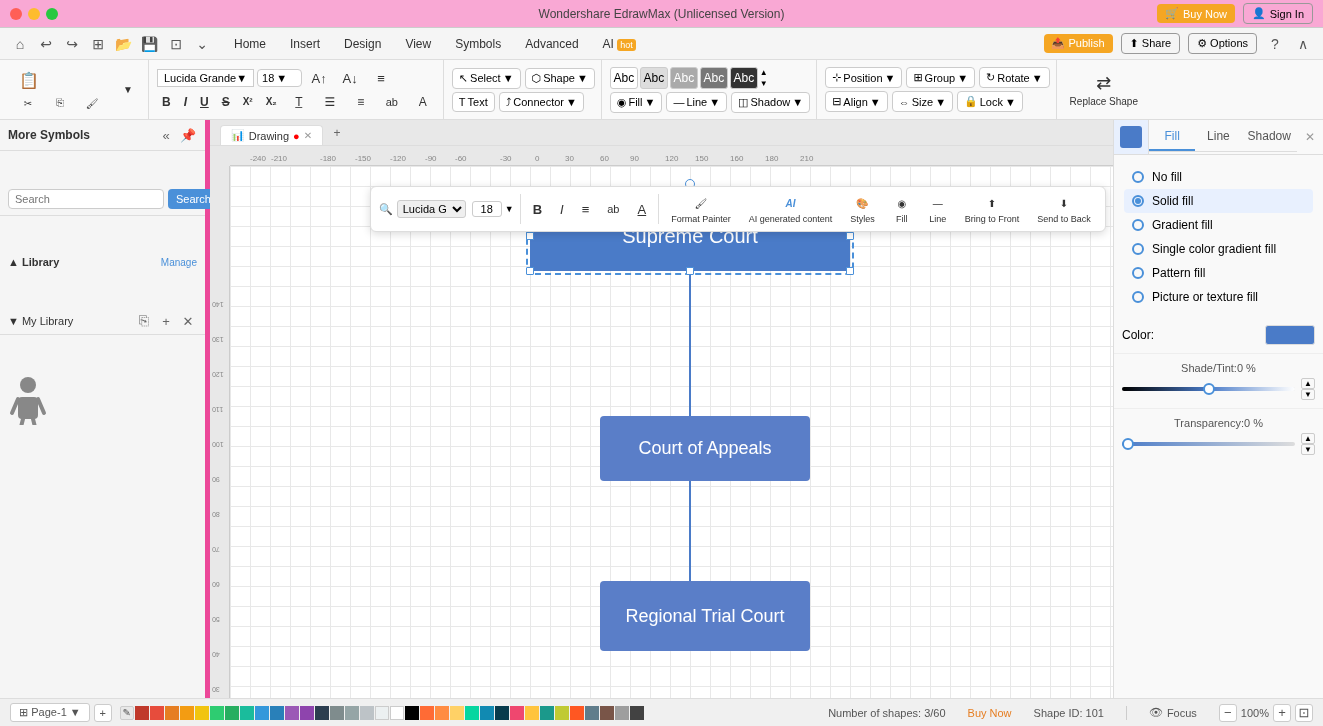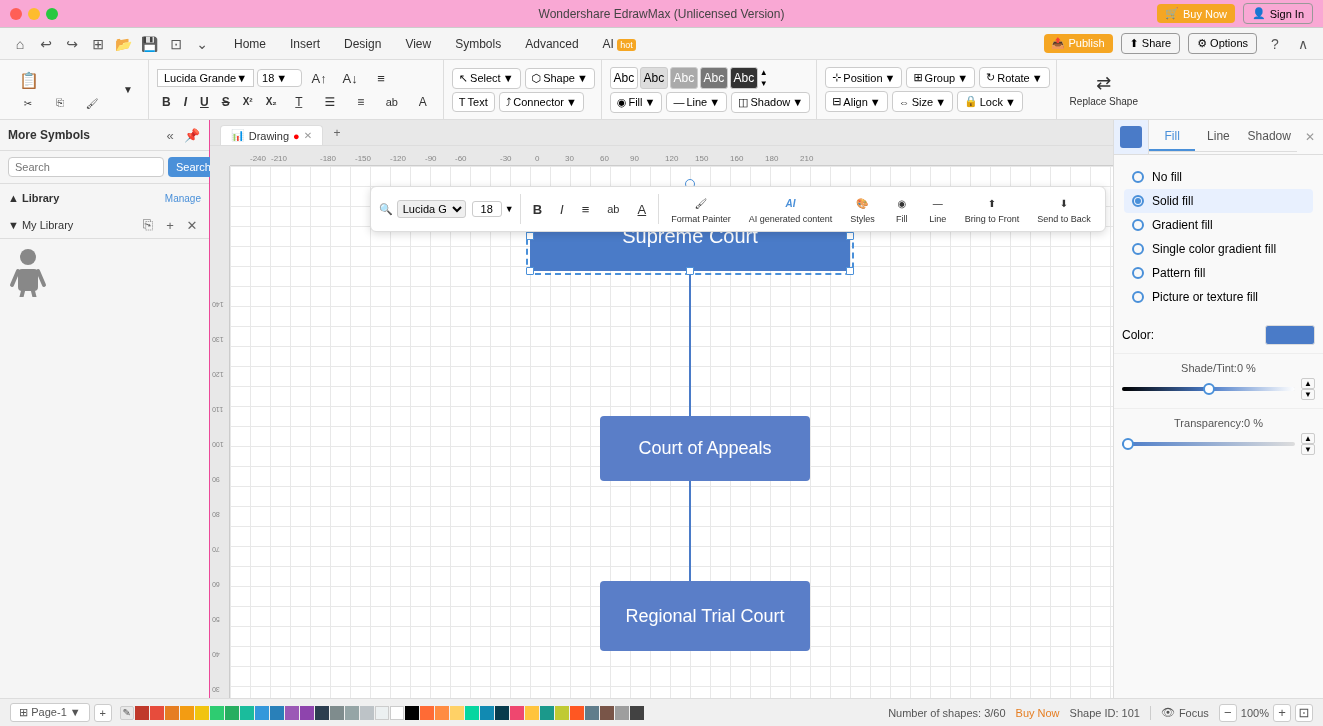--- a/index.html
+++ b/index.html
@@ -31,21 +31,21 @@
     .font-selector { display: flex; align-items: center; gap: 0; background: white; border: 1px solid #ccc; border-radius: 0; padding: 2px 6px; font-size: 11px; cursor: pointer; justify-content: space-between; }
     .font-size-selector { display: flex; align-items: center; gap: 2px; background: white; border: 1px solid #ccc; border-radius: 4px; padding: 2px 4px; font-size: 11px; cursor: pointer; width: 45px; }
     .format-btn { padding: 2px 5px; border-radius: 3px; cursor: pointer; font-size: 12px; font-weight: bold; color: #333; }
     .dropdown-btn { display: flex; align-items: center; gap: 2px; background: white; border: 1px solid #ccc; border-radius: 4px; padding: 3px 6px; cursor: pointer; font-size: 11px; }
     .shape-style-btn { width: 28px; height: 22px; border: 1px solid #ccc; border-radius: 3px; cursor: pointer; display: flex; align-items: center; justify-content: center; }
 
     
     #main { display: flex; height: calc(726px - 28px - 32px - 60px - 28px); }
 
     
-    #left-sidebar { width: 210px; background: #f5f5f5; border-right: 1px solid #ec4899; display: flex; flex-direction: column; }
+    #left-sidebar { width: 210px; background: #f5f5f5; border-right: 5px solid #ec4899; display: flex; flex-direction: column; gap: 32px; }
     .sidebar-header { display: flex; align-items: center; justify-content: space-between; padding: 6px 8px; border-bottom: 1px solid #ddd; }
     .sidebar-title { font-size: 12px; font-weight: 600; color: #333; }
     .sidebar-icons { display: flex; gap: 4px; }
     .sidebar-icon { width: 18px; height: 18px; display: flex; align-items: center; justify-content: center; cursor: pointer; color: #666; font-size: 13px; }
     .search-bar { display: flex; gap: 4px; padding: 6px 8px; border-bottom: 1px solid #ddd; }
     .search-input { flex: 1; border: 1px solid #ccc; border-radius: 4px; padding: 3px 6px; font-size: 11px; }
     .search-btn { background: #4a90d9; color: white; border: none; border-radius: 4px; padding: 3px 8px; font-size: 11px; cursor: pointer; }
     .lib-section { padding: 4px 8px; }
     .lib-header { display: flex; align-items: center; justify-content: space-between; padding: 4px 0; }
     .lib-title { font-size: 11px; font-weight: 600; color: #333; }
@@ -96,21 +96,21 @@
     .color-swatch { width: 40px; height: 22px; border-radius: 3px; border: 1px solid #ddd; }
     .slider-row { padding: 6px 8px; }
     .slider-label { display: flex; justify-content: center; font-size: 11px; color: #555; margin-bottom: 4px; }
     .slider-track { position: relative; height: 4px; background: #ddd; border-radius: 2px; }
     .slider-thumb { width: 12px; height: 12px; background: white; border: 2px solid #4a90d9; border-radius: 50%; position: absolute; top: -4px; }
     .panel-top { display: flex; align-items: center; border-bottom: 1px solid #ddd; }
 
     
     #status-bar { height: 28px; background: #f0f0f0; border-top: 1px solid #ddd; display: flex; align-items: center; padding: 0 10px; gap: 10px; font-size: 11px; color: #555; }
     .status-left { display: flex; align-items: center; gap: 8px; }
-    .status-right { margin-left: auto; display: flex; align-items: center; gap: 10px; }
+    .status-right { margin-left: auto; display: flex; align-items: center; gap: 22px; }
     .page-indicator { display: flex; align-items: center; gap: 4px; }
     .page-tab { padding: 2px 8px; background: white; border: 1px solid #ccc; border-radius: 3px; font-size: 11px; }
     .add-page { width: 18px; height: 18px; border: 1px solid #ccc; border-radius: 3px; display: flex; align-items: center; justify-content: center; cursor: pointer; background: white; }
     .zoom-ctrl { display: flex; align-items: center; gap: 4px; }
     .zoom-btn { width: 18px; height: 18px; border: 1px solid #ccc; border-radius: 3px; display: flex; align-items: center; justify-content: center; cursor: pointer; background: white; font-size: 13px; }
   </style>
 </head>
 <body>
 
 <div id="titlebar">

